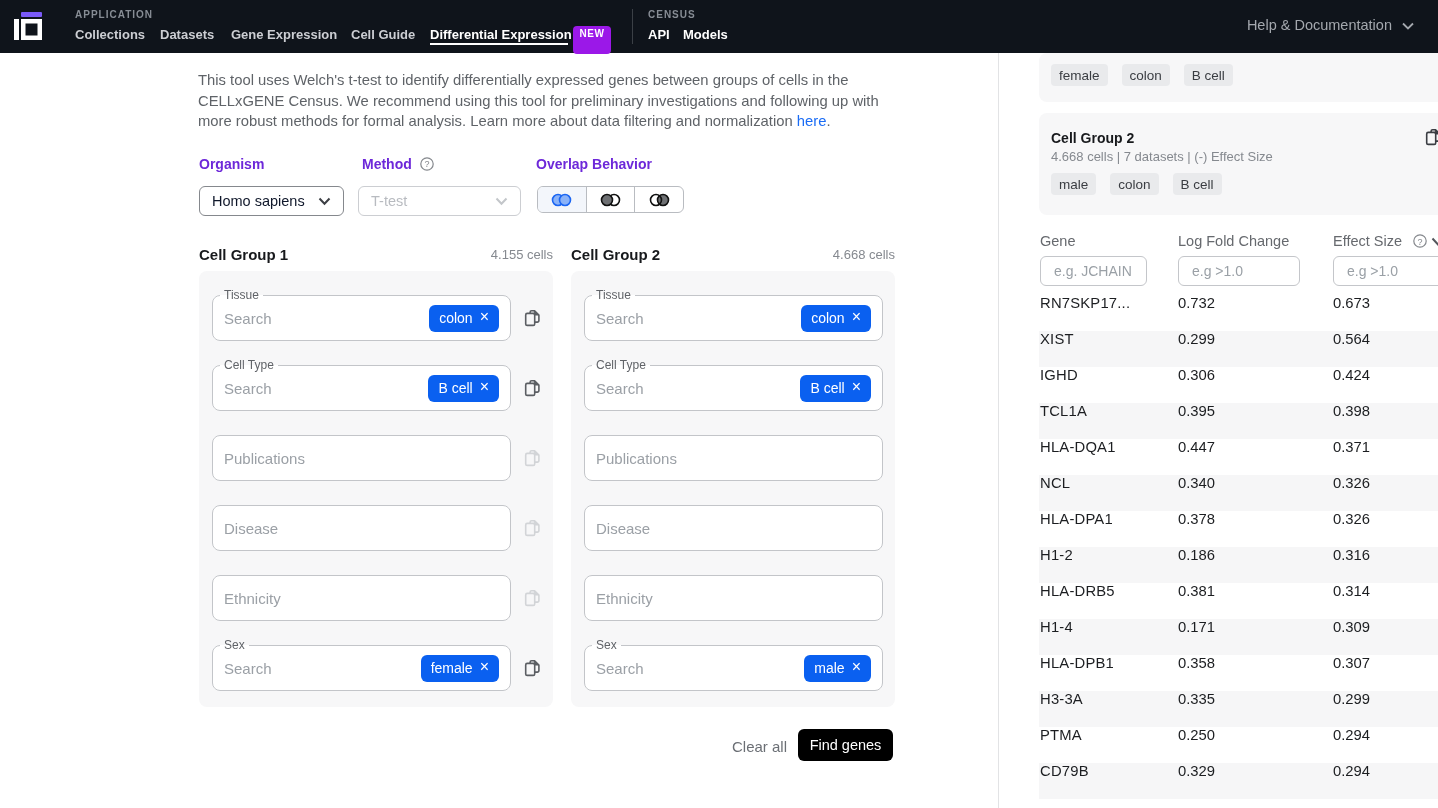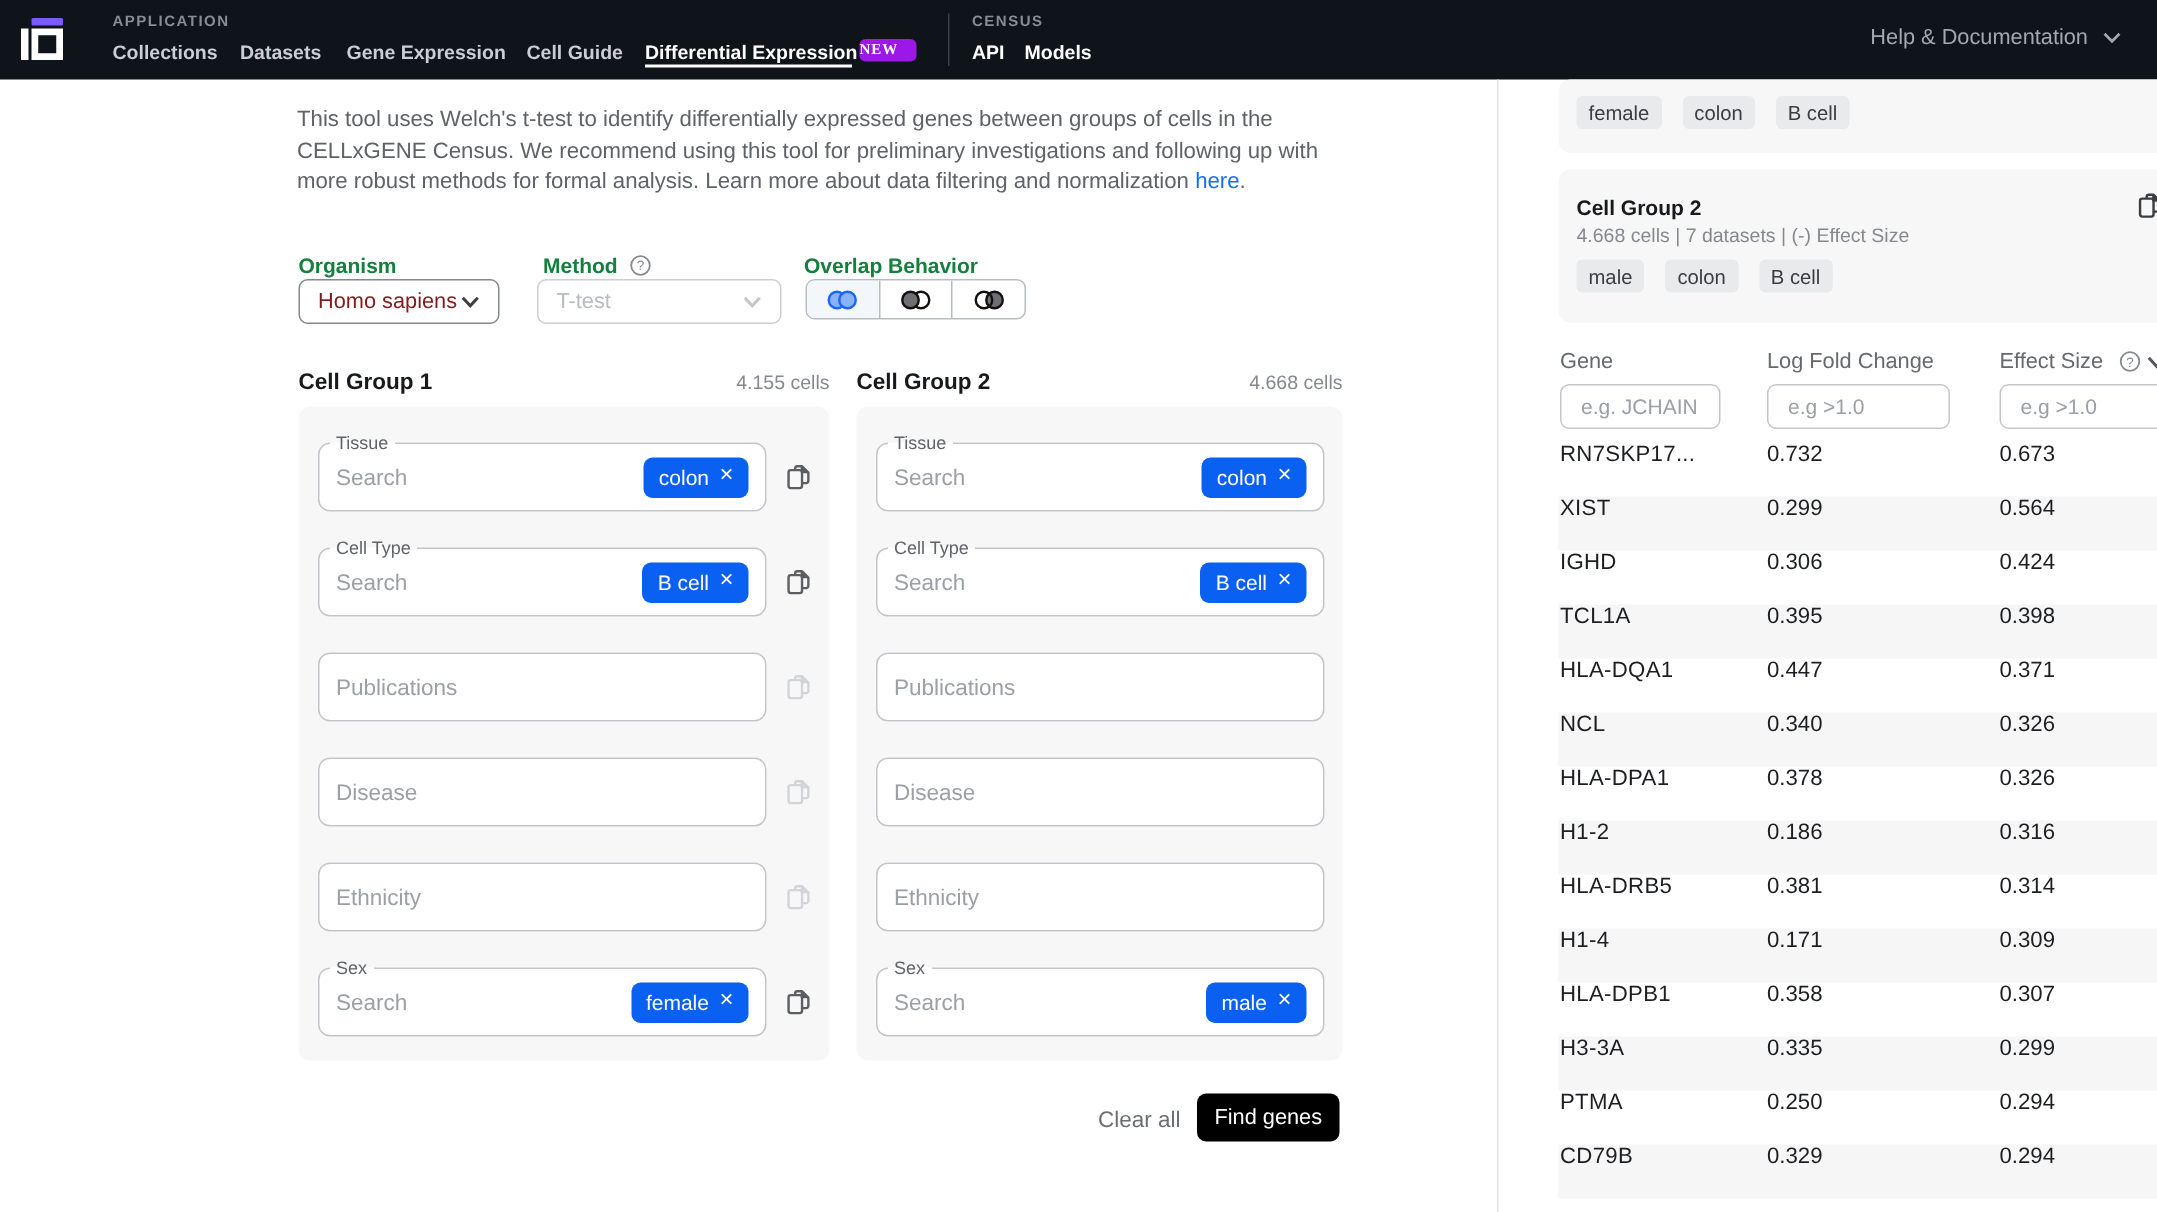--- a/index.html
+++ b/index.html
@@ -6,34 +6,34 @@
 html,body { width:1438px; height:808px; overflow:hidden; background:#fff;
   font-family:"Liberation Sans", sans-serif; }
 
 
 #header { position:absolute; left:0; top:0; width:1438px; height:53px; background:#0f141b; }
 #logo { position:absolute; left:14px; top:11px; width:29px; height:29px; }
 .navlabel { position:absolute; font-size:10px; font-weight:bold; letter-spacing:1.0px; color:#878d95; top:9px; }
 .navitem { position:absolute; top:27px; font-size:13px; font-weight:600; color:#ccced3; white-space:nowrap; }
 #de-active { color:#fff; }
 #de-underline { position:absolute; left:430px; top:43px; width:138px; height:2px; background:#fff; }
-#new-badge { position:absolute; left:573px; top:26px; width:38px; height:15px; background:#9b18e8; color:#fff;
-  font-size:10px; font-weight:bold; letter-spacing:0.6px; border-radius:4px; line-height:16px;font-family:Liberation Serif, serif; }
+#new-badge { position:absolute; left:573px; top:26px; width:38px; height:28px; background:#9b18e8; color:#fff;
+  font-size:10px; font-weight:bold; letter-spacing:0.6px; border-radius:4px; text-align:center; line-height:16px; }
 #hdr-sep { position:absolute; left:632px; top:9px; width:1px; height:35px; background:#3b4046; }
 #help { position:absolute; right:24px; top:17px; font-size:14.5px; color:#a4a8ae; }
 
 
 #intro { position:absolute; left:198px; top:70px; width:720px; font-size:14.8px; line-height:20.5px; color:#5f6368; }
 #intro a { color:#1a6cf5; text-decoration:none; }
 
-.fieldlabel { position:absolute; font-size:14px; font-weight:bold; color:#15803d; top:169px; }
+.fieldlabel { position:absolute; font-size:14px; font-weight:bold; color:#6d28d9; top:156px; }
 
 .selectbox { position:absolute; top:186px; height:30px; border-radius:6px; background:#fff;
   font-size:14.5px; display:flex; align-items:center; padding:0 12px; }
-#org-select { left:199px; width:134px; border:1px solid #85888d; color:#7f1d1d; }
+#org-select { left:199px; width:145px; border:1px solid #85888d; color:#0f172a; }
 #method-select { left:358px; width:163px; border:1px solid #ccced2; color:#b8bbc0; }
 .chev { margin-left:auto; }
 
 #seg { position:absolute; left:537px; top:186px; width:147px; height:27px; border:1px solid #b9bcc1;
   border-radius:6px; display:flex; overflow:hidden; background:#fff; }
 #seg .segbtn { flex:1; display:flex; align-items:center; justify-content:center; }
 #seg .segbtn + .segbtn { border-left:1px solid #b9bcc1; }
 #seg .sel { background:#f3f6fb; }
 
 .cg-head { position:absolute; top:246px; font-size:15px; }

